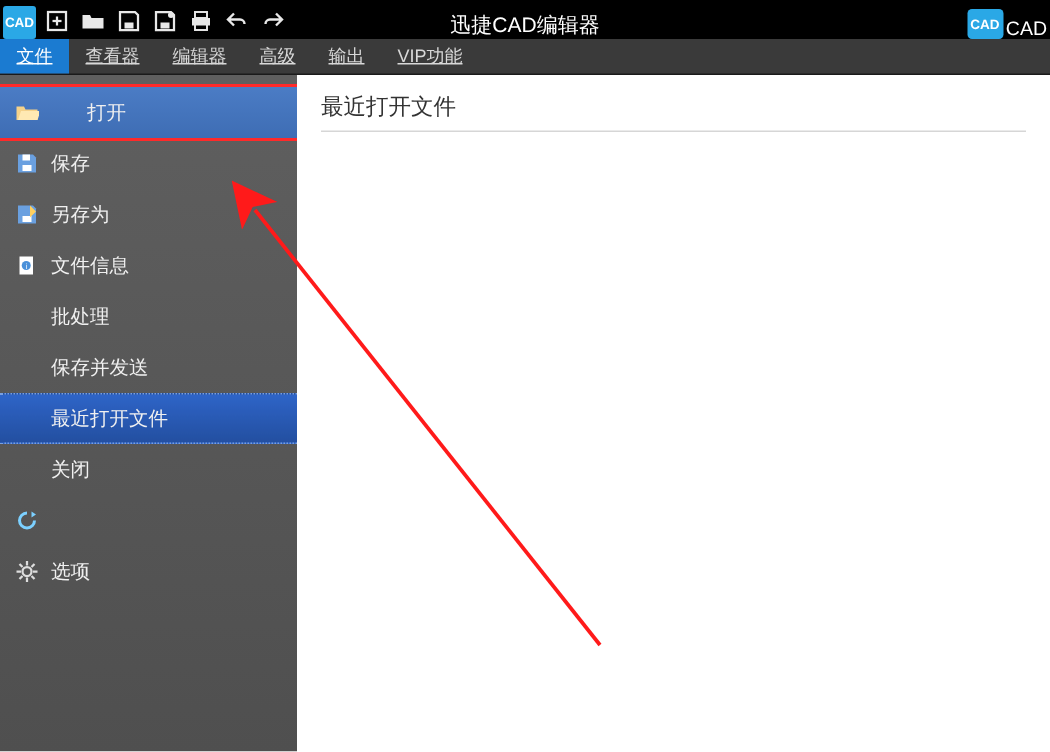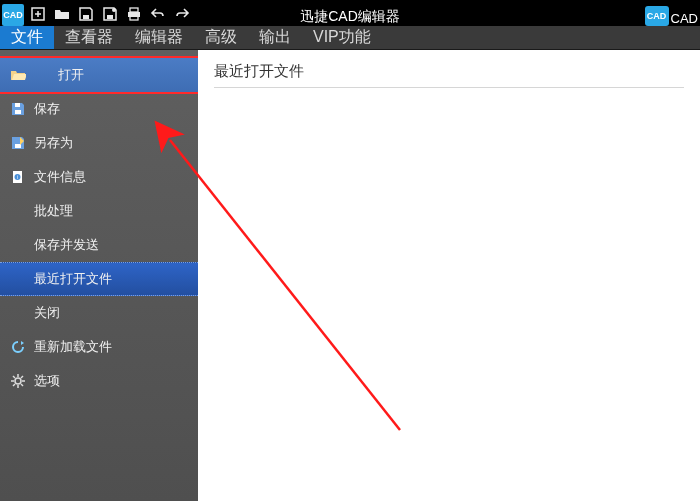--- a/index.html
+++ b/index.html
@@ -51,21 +51,22 @@
     height: 24px;
     background: #3a3a3a;
     display: flex;
     align-items: stretch;
     color: #d8d8d8;
     border-bottom: 1px solid #1a1a1a;
   }
   .menubar .tab {
     padding: 0 11px;
     display: flex; align-items: center;
-    font-size: 16px;
+    font-size: 12px;
+    text-decoration: underline;
   }
   .menubar .tab.active {
     background: #1b7bd1;
     color: #fff;
   }
 
   
   .main {
     display: flex;
     height: calc(501px - 50px);
@@ -267,21 +268,20 @@
       <span>关闭</span>
     </div>
 
     <div class="sb-item">
       <span class="ico">
         <svg viewBox="0 0 16 16">
             <path d="M8 3 a5 5 0 1 0 5 5" fill="none" stroke="#7cd0ff" stroke-width="2"></path>
             <path d="M11 2 l3 2 -3 2 z" fill="#7cd0ff"></path>
           </svg>
       </span>
-      <span>重新加载文件</span>
     </div>
 
     <div class="sb-item">
       <span class="ico">
         <svg viewBox="0 0 16 16">
             <circle cx="8" cy="8" r="3" fill="none" stroke="#ddd" stroke-width="1.5"></circle>
             <g stroke="#ddd" stroke-width="1.5">
               <line x1="8" y1="1" x2="8" y2="4"></line>
               <line x1="8" y1="12" x2="8" y2="15"></line>
               <line x1="1" y1="8" x2="4" y2="8"></line>

